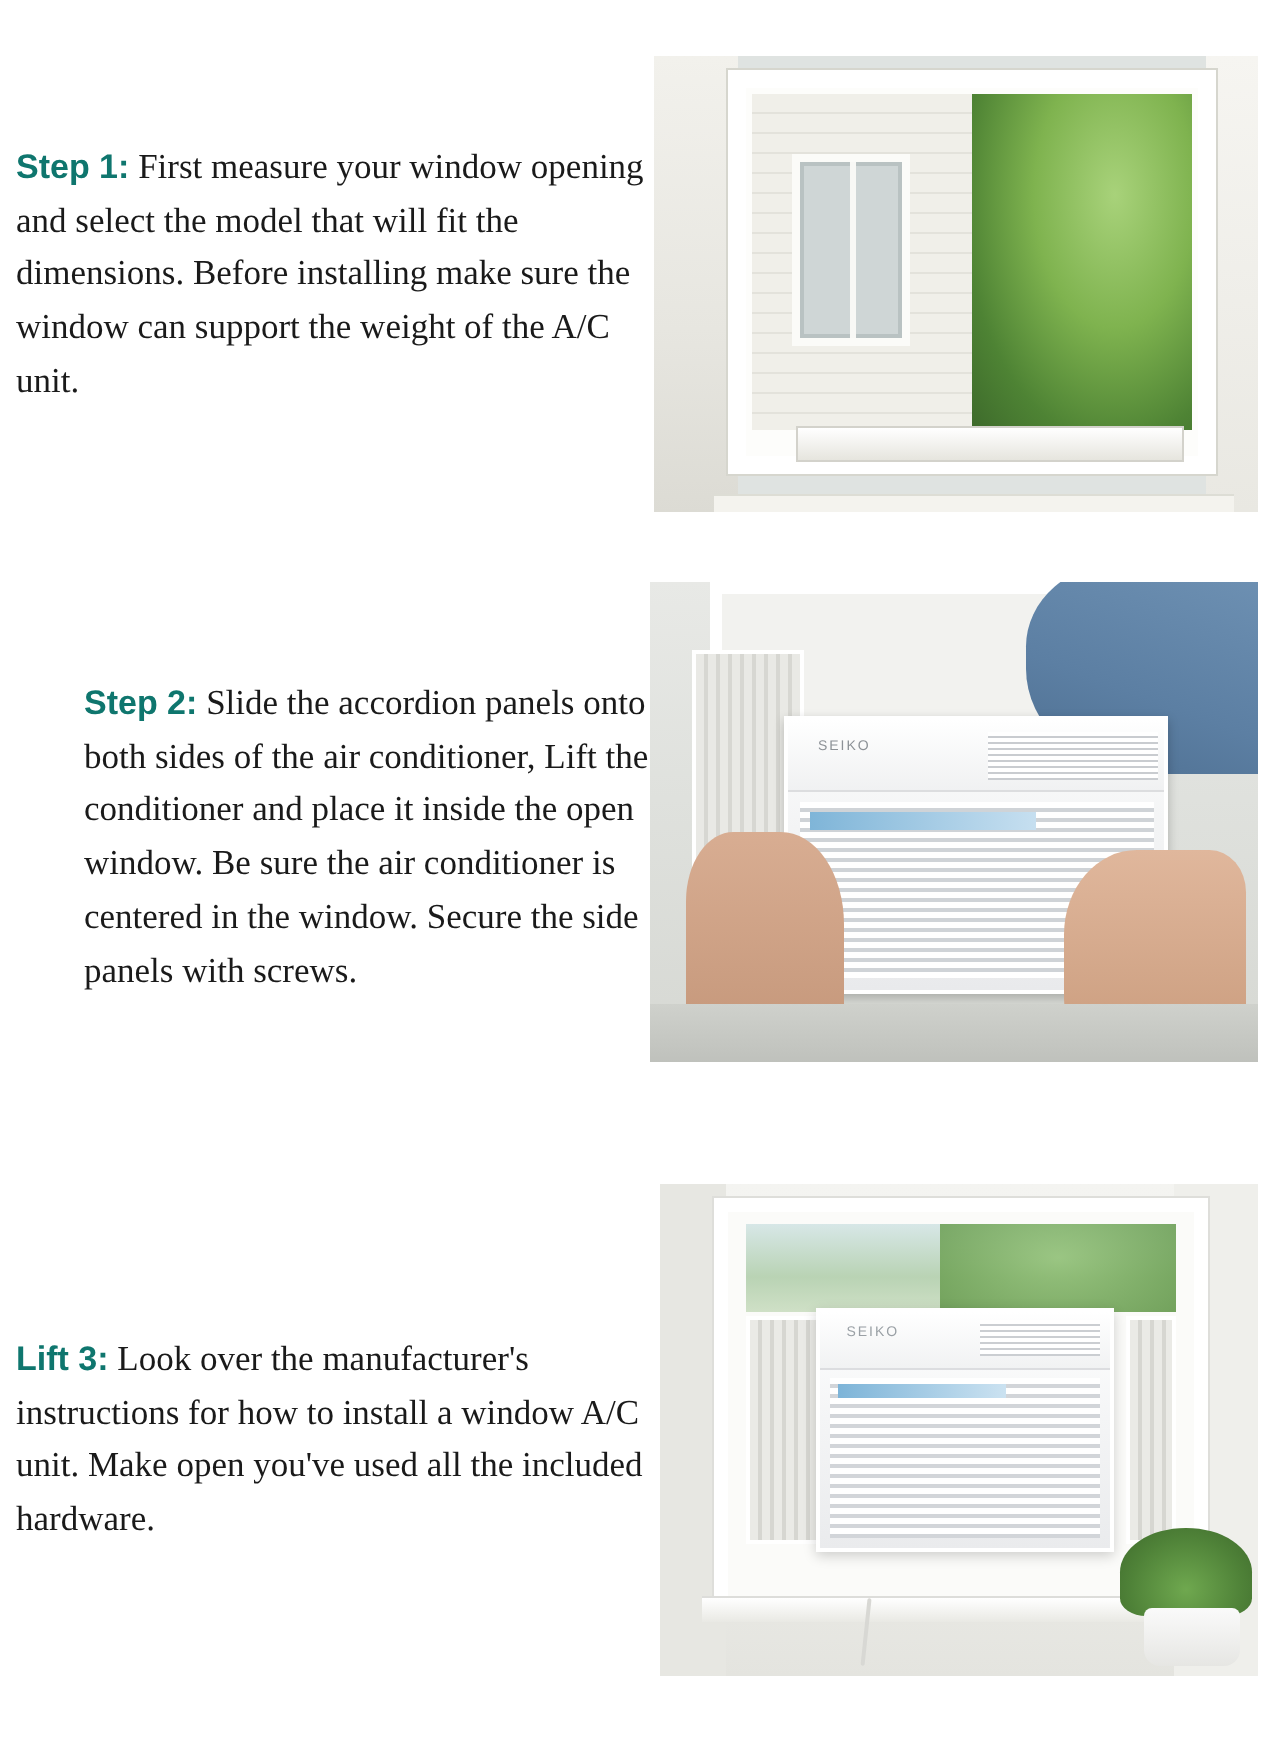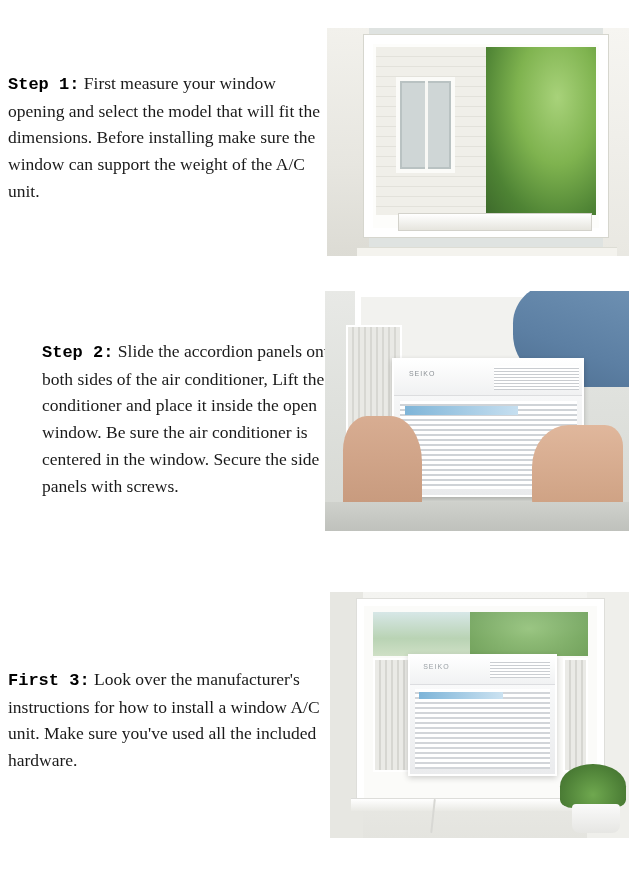--- a/index.html
+++ b/index.html
@@ -25,24 +25,24 @@
     align-items: flex-start;
   }
   .step-text {
     font-family: "Liberation Serif", serif;
     font-size: 17.5px;
     line-height: 1.53;
     color: #1a1a1a;
     text-align: left;
   }
   .step-label {
-    font-family: Liberation Mono, monospace;
+    font-family: Liberation Sans, sans-serif;
     font-weight: bold;
     font-size: 17px;
-    color: #000000;
+    color: #0f766e;
     white-space: nowrap;
   }
   .step-body {
     font-family: "Liberation Serif", serif;
   }
 
   
   #step-1 { left: 8px; top: 52px; width: 316px; }
   #step-2 { left: 8px; top: 320px; width: 316px; margin-left: 34px; }
   #step-3 { left: 8px; top: 648px; width: 316px; }
@@ -291,21 +291,21 @@
         <div class="f2-ac-blue"></div>
       </div>
       <div class="f2-armL"></div>
       <div class="f2-armR"></div>
       <div class="f2-floor"></div>
     </div>
   </div>
 
   <div class="step" id="step-3">
     <p class="step-text">
-      <span class="step-label">First 3:</span><span class="step-body"> Look over the manufacturer's instructions for how to install a window A/C unit. Make sure you've used all the included hardware.</span>
+      <span class="step-label">Lift 3:</span><span class="step-body"> Look over the manufacturer's instructions for how to install a window A/C unit. Make open you've used all the included hardware.</span>
     </p>
   </div>
 
   <div class="figure" id="figure-3">
     <div class="fig-inner">
       <div class="f3-bg"></div>
       <div class="f3-wallL"></div>
       <div class="f3-wallR"></div>
       <div class="f3-frame">
         <div class="f3-glass"></div>

